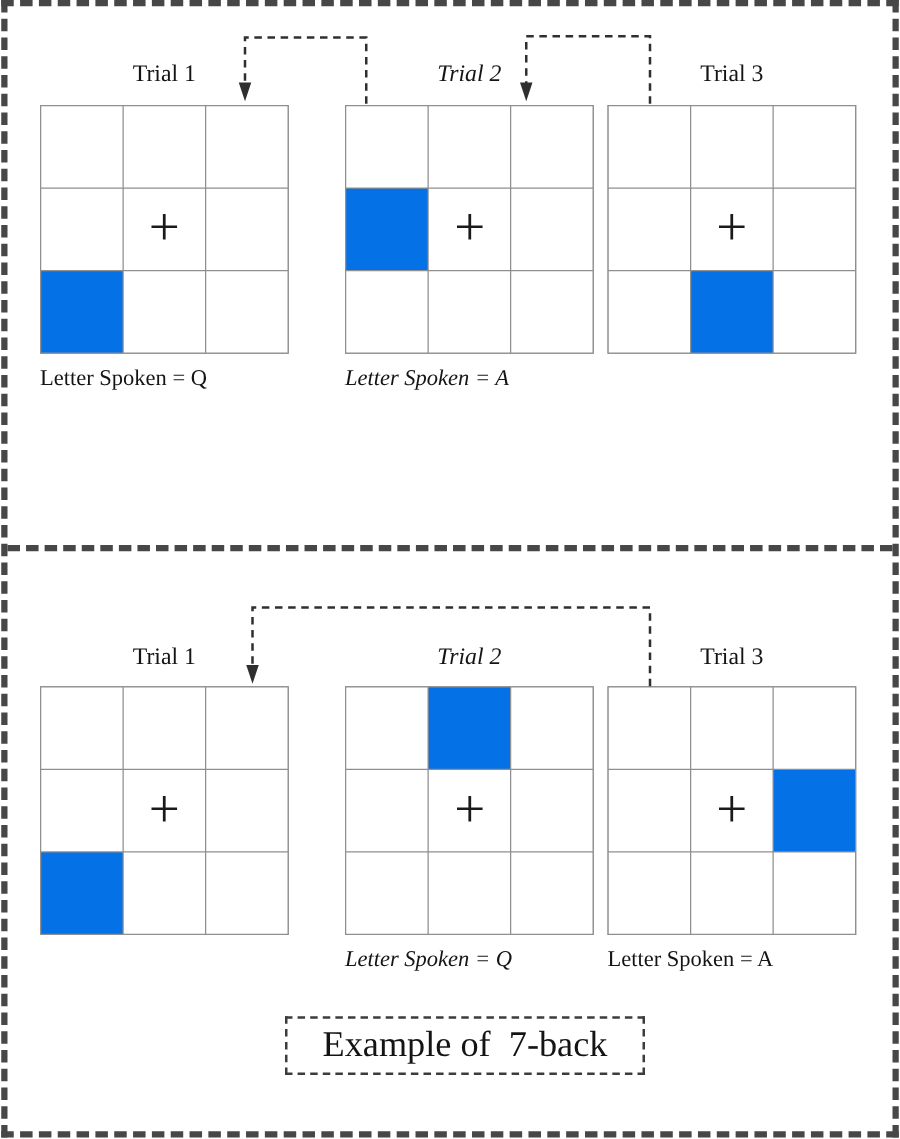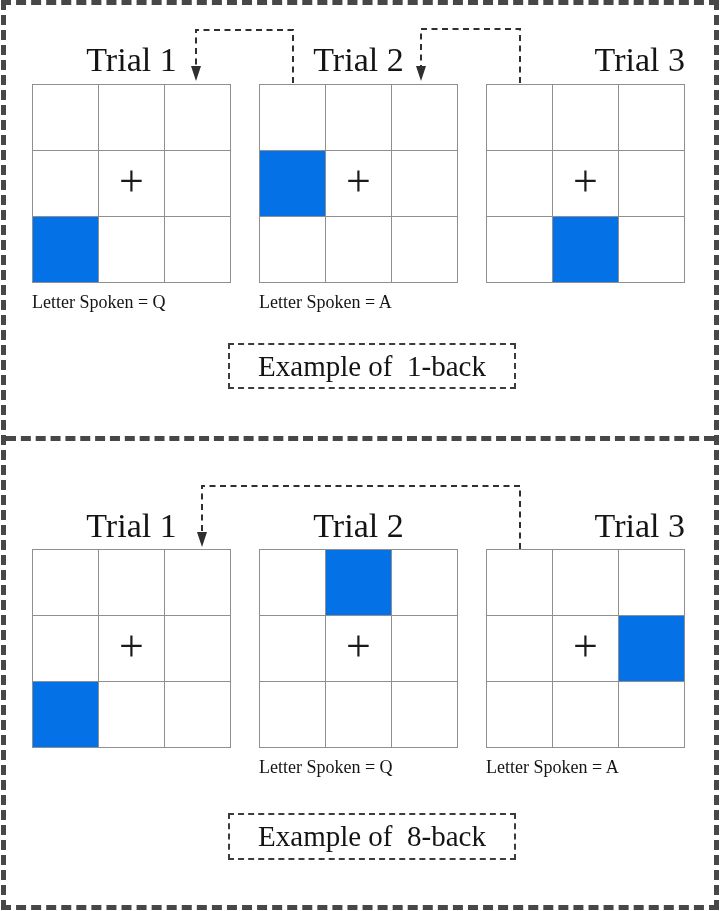--- a/index.html
+++ b/index.html
@@ -25,21 +25,21 @@
     border-top: 5px dashed var(--dashed-border, #474747);
   }
   .panel { position: absolute; left: 0; width: 720px; }
   .panel-1 { top: 0; height: 437px; }
   .panel-2 { top: 437px; height: 474px; }
 
   .trial-label {
     position: absolute;
     width: 199px;
     text-align: center;
-    font-size: 34px;
+    font-size: 19px;
     line-height: 30px;
     white-space: nowrap;
   }
   .nback-grid {
     position: absolute;
     width: 199px; height: 199px;
     box-sizing: border-box;
     background: var(--grid-line, #8f8f8f);
     border: 1px solid var(--grid-line, #8f8f8f);
     display: grid;
@@ -87,22 +87,22 @@
   .arrow-path {
     fill: none;
     stroke: var(--arrow, #2f2f2f);
     stroke-width: 2;
     stroke-dasharray: 6 4.5;
   }
   .arrow-head { fill: var(--arrow, #2f2f2f); }
 
   
   .col-0 { left: 32px; }
-  .col-1 { left: 259px; }
-  .col-2 { left: 486px; text-align: right; }
+  .col-1 { left: 276px; font-style: italic; }
+  .col-2 { left: 486px; }
 </style>
 </head>
 <body>
 
 <div class="canvas" style="--highlight-blue: #0571e6; --grid-line: #8f8f8f; --dashed-border: #474747; --arrow: #2f2f2f;">
 
   <div class="outer-border"></div>
 
   <section class="panel panel-1">
     <div class="trial-label col-0" style="top:45px">
@@ -148,23 +148,20 @@
         <div class="grid-cell"></div>
         <div class="grid-cell"></div>
         <div class="grid-cell"></div>
         <div class="grid-cell highlight"></div>
         <div class="grid-cell"></div>
       </div>
 
     <div class="caption col-0" style="top:289px">Letter Spoken = Q</div>
     <div class="caption col-1" style="top:289px">Letter Spoken = A</div>
 
-    <div class="example-box" style="top:343px;height:46px">
-      <span class="example-text">Example of  1-back</span>
-    </div>
   </section>
 
   <section class="panel panel-2">
     <div class="trial-label col-0" style="top:74px">
       <span>Trial 1</span>
     </div>
     <div class="trial-label col-1" style="top:74px">
       <span>Trial 2</span>
     </div>
     <div class="trial-label col-2" style="top:74px">
@@ -205,21 +202,21 @@
         <div class="grid-cell highlight"></div>
         <div class="grid-cell"></div>
         <div class="grid-cell"></div>
         <div class="grid-cell"></div>
       </div>
 
     <div class="caption col-1" style="top:317px">Letter Spoken = Q</div>
     <div class="caption col-2" style="top:317px">Letter Spoken = A</div>
 
     <div class="example-box" style="top:376px;height:47px">
-      <span class="example-text">Example of  8-back</span>
+      <span class="example-text">Example of  7-back</span>
     </div>
   </section>
 
   <div class="panel-divider"></div>
 
   <svg class="arrow-layer" width="720" height="911" viewBox="0 0 720 911">
     <g>
       <path class="arrow-path" d="M293 83 L293 30 L196 30 L196 67"></path>
       <polygon class="arrow-head" points="191,66 201,66 196,81"></polygon>
     </g>

